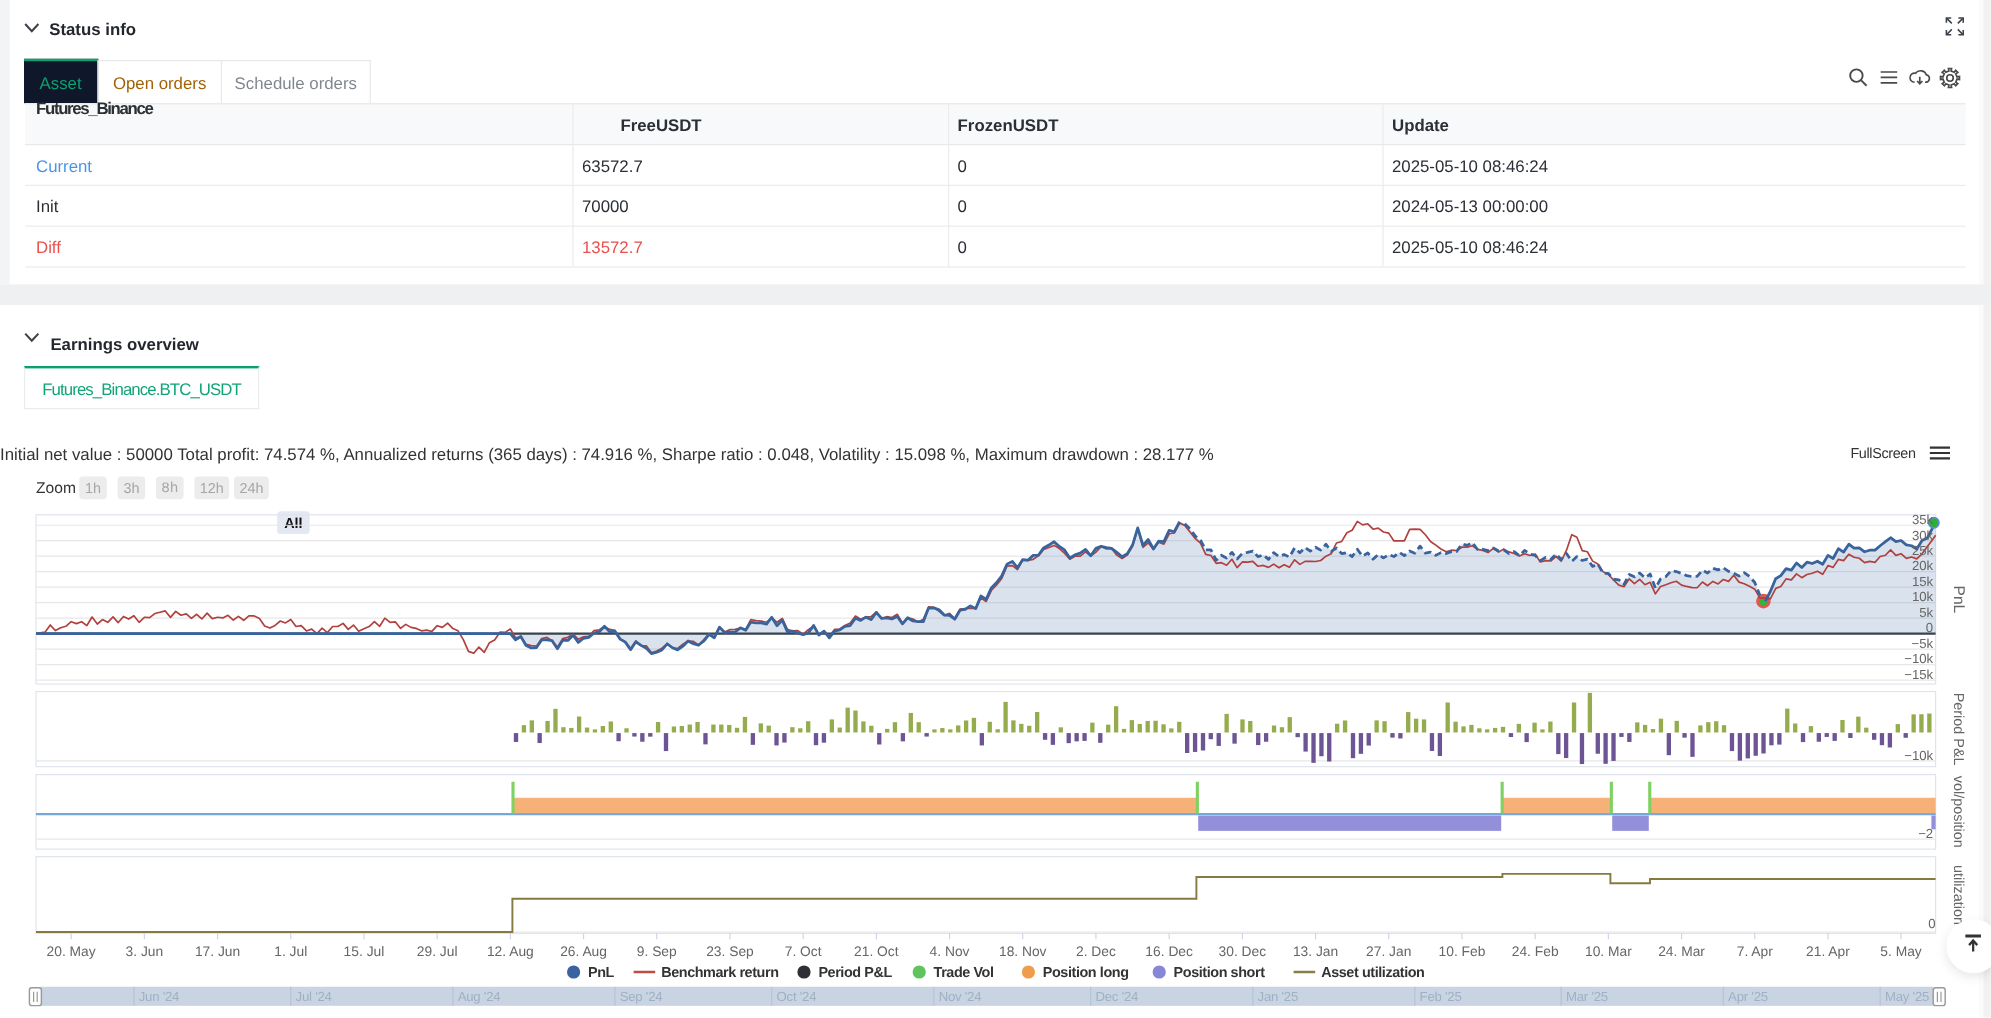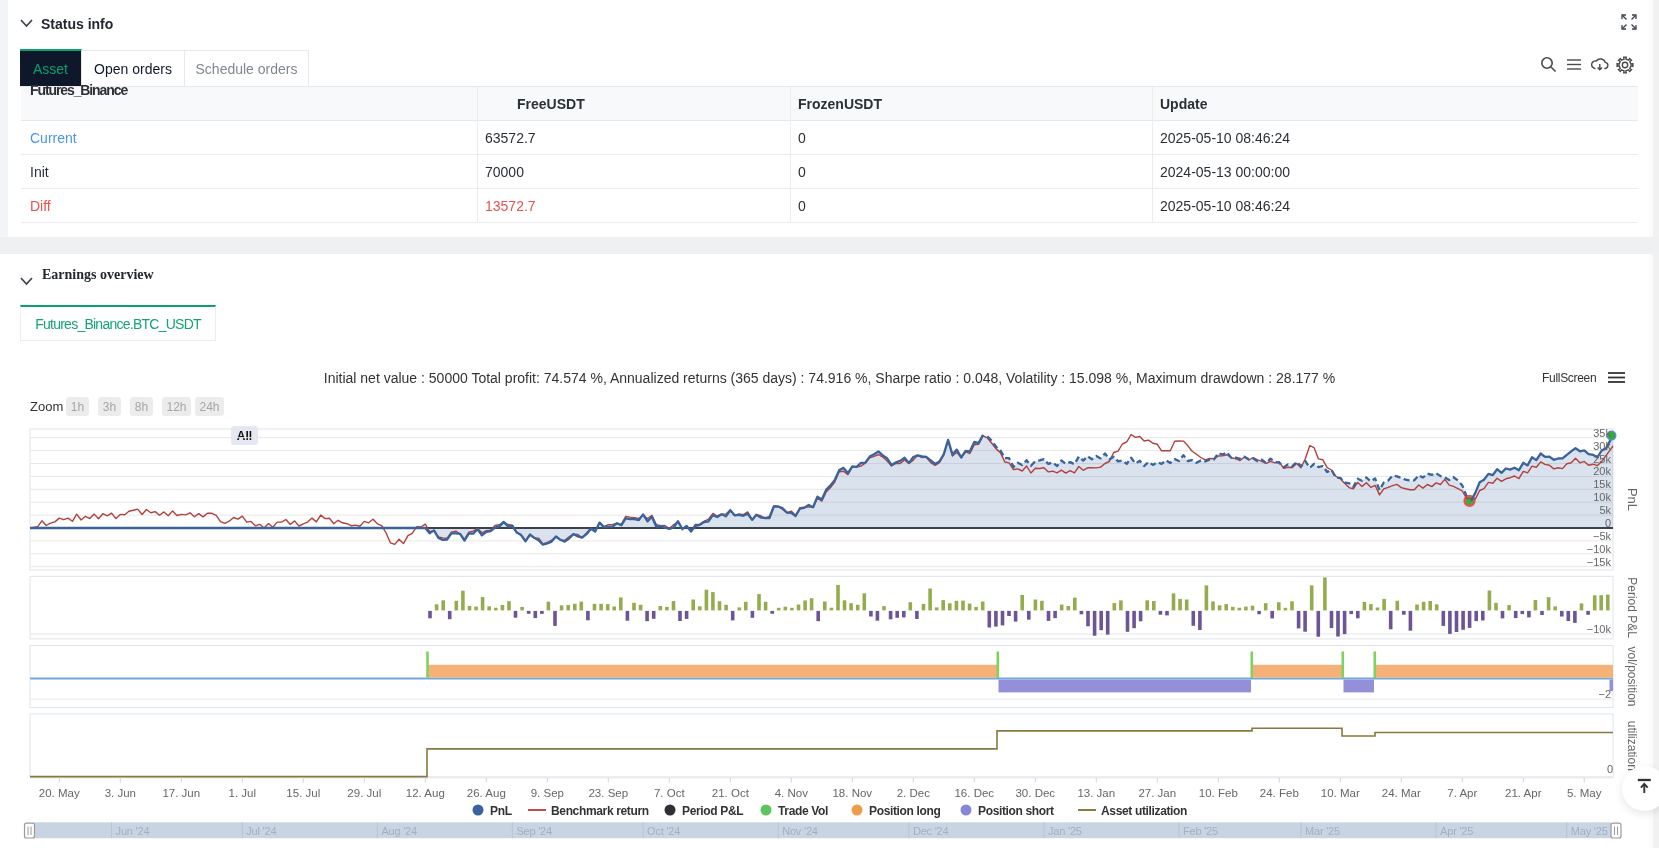--- a/index.html
+++ b/index.html
@@ -17,21 +17,21 @@
 <svg class="abs" style="left:19px;top:18px;" width="16" height="11">
     <polyline points="2,2 7.5,8 13,2" fill="none" stroke="#3c424a" stroke-width="1.7"></polyline>
   </svg>
 <div class="abs hdr" style="left:41px;top:16px;">Status info</div>
 <svg class="abs" style="left:1620px;top:13px;" width="18" height="18" fill="none" stroke="#3c424a" stroke-width="1.3">
 <path d="M2,6 L2,2 L6,2 M12,2 L16,2 L16,6 M16,12 L16,16 L12,16 M6,16 L2,16 L2,12"></path>
 <path d="M2.5,2.5 L6.5,6.5 M15.5,2.5 L11.5,6.5 M15.5,15.5 L11.5,11.5 M2.5,15.5 L6.5,11.5"></path>
 </svg>
 
 <div class="abs" style="left:20px;top:49px;width:62px;height:37px;border-top:2px solid #0ba06e;border-right:1px solid #e8e8e8;background:#0f172a;color:#0ba06e;font-size:14px;display:flex;align-items:center;justify-content:center;">Asset</div>
-<div class="abs" style="left:82px;top:50px;width:103px;height:36px;border-top:1px solid #e8e8e8;border-right:1px solid #e8e8e8;background:#fff;color:#0f172a;font-size:14px;display:flex;align-items:center;justify-content:center;">Open orders</div>
+<div class="abs" style="left:82px;top:50px;width:103px;height:36px;border-top:1px solid #e8e8e8;border-right:1px solid #e8e8e8;background:#fff;color:#a16207;font-size:14px;display:flex;align-items:center;justify-content:center;">Open orders</div>
 <div class="abs" style="left:185px;top:50px;width:124px;height:36px;border-top:1px solid #e8e8e8;border-right:1px solid #e8e8e8;background:#fff;color:#81878f;font-size:14px;display:flex;align-items:center;justify-content:center;">Schedule orders</div>
 
 <svg class="abs" style="left:1540px;top:56px;" width="17" height="17" fill="none" stroke="#4a4a4a" stroke-width="1.6">
     <circle cx="7" cy="7" r="5.2"></circle>
     <line x1="11" y1="11" x2="15.5" y2="15.5"></line>
   </svg>
 <svg class="abs" style="left:1567px;top:57px;" width="15" height="15" stroke="#4a4a4a" stroke-width="1.4">
     <line x1="0" y1="3" x2="14" y2="3"></line>
     <line x1="0" y1="7.5" x2="14" y2="7.5"></line>
     <line x1="0" y1="12" x2="14" y2="12"></line>
@@ -65,35 +65,35 @@
 <div class="abs" style="left:798px;top:198px;font-size:14px;color:#2b2f36;">0</div>
 <div class="abs" style="left:1160px;top:198px;font-size:14px;color:#2b2f36;">2025-05-10 08:46:24</div>
 <div class="abs" style="left:21px;top:222px;width:1617px;height:1px;background:#ececec;"></div>
 <div class="abs" style="left:477px;top:87px;width:1px;height:135px;background:#ececec;"></div>
 <div class="abs" style="left:790px;top:87px;width:1px;height:135px;background:#ececec;"></div>
 <div class="abs" style="left:1152px;top:87px;width:1px;height:135px;background:#ececec;"></div>
 
 <svg class="abs" style="left:19px;top:276px;" width="16" height="11">
     <polyline points="2,2 7.5,8 13,2" fill="none" stroke="#3c424a" stroke-width="1.7"></polyline>
   </svg>
-<div class="abs hdr" style="left:42px;top:267px;font-family:Liberation Serif, serif;">Earnings overview</div>
+<div class="abs hdr" style="left:42px;top:279px;">Earnings overview</div>
 <div class="abs" style="left:20px;top:305px;width:196px;height:36px;border-top:2px solid #0ba06e;border-left:1px solid #ececec;border-right:1px solid #ececec;border-bottom:1px solid #ececec;background:#fff;color:#12a376;font-size:14px;letter-spacing:-0.75px;display:flex;align-items:center;justify-content:center;">Futures_Binance.BTC_USDT</div>
 
-<div class="abs" style="left:0px;top:370px;width:1659px;text-align:center;font-size:14px;color:#333;">Initial net value : 50000 Total profit: 74.574 %, Annualized returns (365 days) : 74.916 %, Sharpe ratio : 0.048, Volatility : 15.098 %, Maximum drawdown : 28.177 %</div>
+<div class="abs" style="left:0px;top:370px;width:1659px;font-size:14px;color:#333;">Initial net value : 50000 Total profit: 74.574 %, Annualized returns (365 days) : 74.916 %, Sharpe ratio : 0.048, Volatility : 15.098 %, Maximum drawdown : 28.177 %</div>
 <div class="abs" style="left:1542px;top:371px;font-size:12px;letter-spacing:-0.3px;color:#333;">FullScreen</div>
 <svg class="abs" style="left:1608px;top:371px;" width="17" height="13" stroke="#333" stroke-width="1.8">
     <line x1="0" y1="2" x2="17" y2="2"></line>
     <line x1="0" y1="6.5" x2="17" y2="6.5"></line>
     <line x1="0" y1="11" x2="17" y2="11"></line>
   </svg>
 
 <div class="abs" style="left:30px;top:399px;font-size:13px;color:#333;">Zoom</div>
 <div class="abs" style="left:66px;top:397px;width:23px;height:19px;background:#ececec;border-radius:3px;color:#a6a6a6;font-size:12px;display:flex;align-items:center;justify-content:center;">1h</div>
 <div class="abs" style="left:98px;top:397px;width:23px;height:19px;background:#ececec;border-radius:3px;color:#a6a6a6;font-size:12px;display:flex;align-items:center;justify-content:center;">3h</div>
-<div class="abs" style="left:130px;top:397px;width:23px;height:19px;background:#ececec;border-radius:3px;color:#a6a6a6;font-size:12px;display:flex;align-items:center;justify-content:center;">8h</div>
+<div class="abs" style="left:130px;top:397px;width:23px;height:19px;background:#ececec;border-radius:3px;color:#a6a6a6;font-size:12px;display:flex;align-items:center;justify-content:center;font-family:Liberation Mono, monospace;">8h</div>
 <div class="abs" style="left:162px;top:397px;width:29px;height:19px;background:#ececec;border-radius:3px;color:#a6a6a6;font-size:12px;display:flex;align-items:center;justify-content:center;">12h</div>
 <div class="abs" style="left:195px;top:397px;width:29px;height:19px;background:#ececec;border-radius:3px;color:#a6a6a6;font-size:12px;display:flex;align-items:center;justify-content:center;">24h</div>
 <div class="abs" style="left:231px;top:397px;width:27px;height:19px;background:#e4e8f3;border-radius:3px;color:#111;font-size:12px;font-weight:bold;display:flex;align-items:center;justify-content:center;margin-top:29px;">All</div>
 
 <svg width="1659" height="460" viewBox="0 388 1659 460" style="position:absolute;left:0;top:388px;" font-family="Liberation Sans, sans-serif">
 <rect x="30.0" y="429.0" width="1583.0" height="141.0" fill="none" stroke="#dfe4ec" stroke-width="1"></rect>
 <rect x="30.0" y="576.3" width="1583.0" height="62.6" fill="none" stroke="#dfe4ec" stroke-width="1"></rect>
 <rect x="30.0" y="645.5" width="1583.0" height="62.1" fill="none" stroke="#dfe4ec" stroke-width="1"></rect>
 <rect x="30.0" y="713.9" width="1583.0" height="63.9" fill="none" stroke="#dfe4ec" stroke-width="1"></rect>
 <line x1="30.0" y1="437.7" x2="1613.0" y2="437.7" stroke="#e7e7e7" stroke-width="1"></line>

